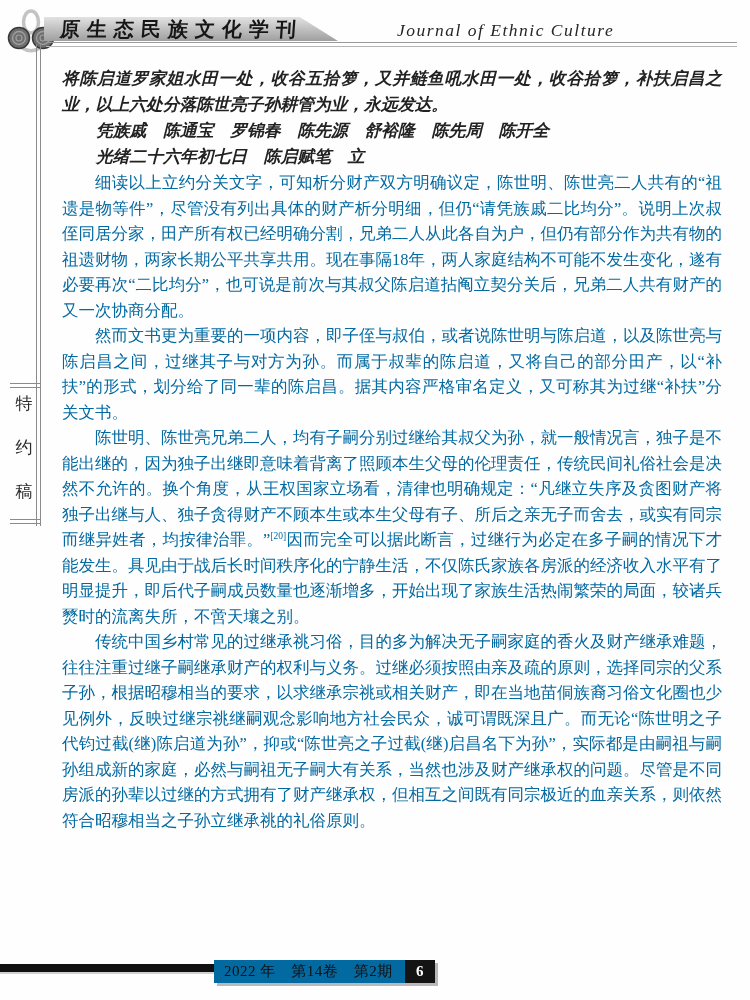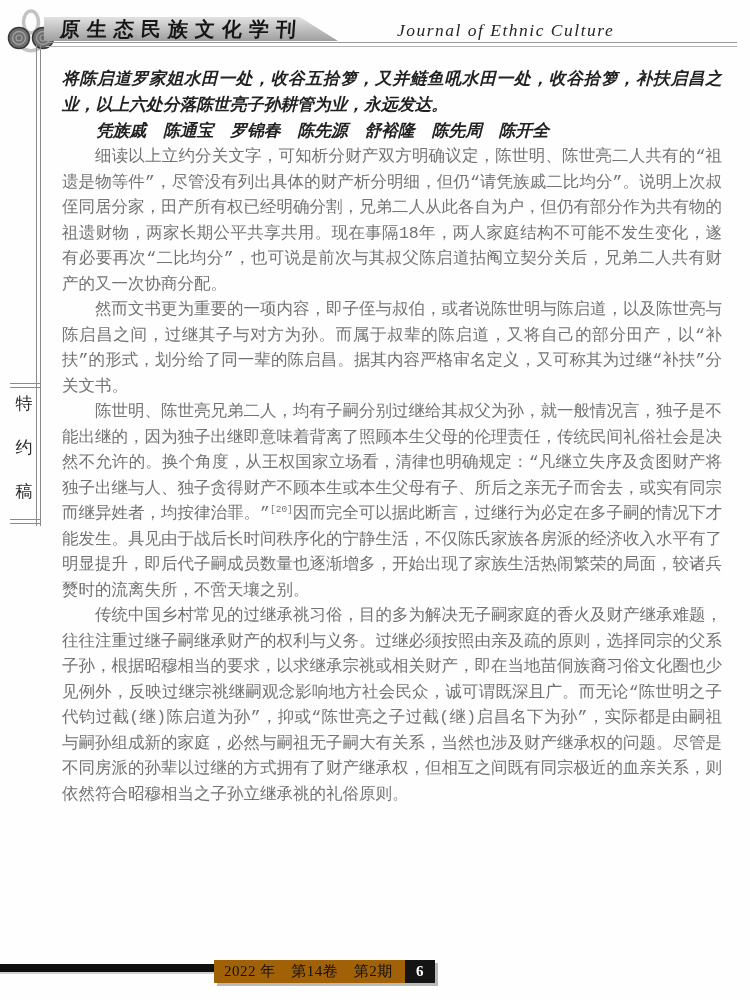--- a/index.html
+++ b/index.html
@@ -44,31 +44,31 @@
   .v-label.c0{top:392px;}
   .v-label.c1{top:436px;}
   .v-label.c2{top:480px;}
   
   .body-text{position:absolute;left:62px;top:66px;width:660px;}
   .excerpt{font-style:italic;font-size:16.8px;line-height:26px;color:#222;font-weight:bold;}
   .excerpt p{margin:0;text-align:justify;}
   .excerpt .witness,.excerpt .dateline{padding-left:34px;text-align:left;}
   .paras p.para{
     margin:0;text-indent:2em;text-align:justify;
-    font-size:16.5px;line-height:25.5px;color:#737373;font-family:Liberation Mono, monospace;
+    font-size:16.5px;line-height:25.5px;color:#0369a1;
   }
   .paras sup{font-size:9.5px;line-height:0;vertical-align:super;}
   
   .footer-bar{
     position:absolute;left:0;top:964px;width:214px;height:8px;background:#101010;
     box-shadow:0 2px 0 rgba(0,0,0,0.18);
   }
   .footer-strip{
     position:absolute;left:214px;top:960px;height:23px;display:flex;
-    align-items:center;background:#a16207;box-shadow:3px 3px 0 #b9b9b9;
+    align-items:center;background:#0369a1;box-shadow:3px 3px 0 #b9b9b9;
   }
   .issue-info{
     padding:0 12px 0 10px;font-size:15px;letter-spacing:0.5px;color:#111;
     white-space:nowrap;
   }
   .pageno{
     width:30px;height:23px;background:#141414;color:#ffffff;text-align:center;
     line-height:23px;font-size:15px;font-weight:bold;
   }
 </style>
@@ -98,20 +98,21 @@
   <div class="tick tick-top"></div>
   <div class="tick tick-bottom"></div>
   <div class="v-label c0">特</div>
   <div class="v-label c1">约</div>
   <div class="v-label c2">稿</div>
 
   <div class="body-text">
     <div class="excerpt">
       <p>将陈启道罗家姐水田一处，收谷五拾箩，又并鲢鱼吼水田一处，收谷拾箩，补扶启昌之业，以上六处分落陈世亮子孙耕管为业，永远发达。</p>
       <p class="witness">凭族戚　陈通宝　罗锦春　陈先源　舒裕隆　陈先周　陈开全</p>
+      <p class="dateline">光绪二十六年初七日　陈启赋笔　立</p>
     </div>
     <div class="paras">
         <p class="para"><span>细读以上立约分关文字，可知析分财产双方明确议定，陈世明、陈世亮二人共有的“祖遗是物等件”，尽管没有列出具体的财产析分明细，但仍“请凭族戚二比均分”。说明上次叔侄同居分家，田产所有权已经明确分割，兄弟二人从此各自为户，但仍有部分作为共有物的祖遗财物，两家长期公平共享共用。现在事隔18年，两人家庭结构不可能不发生变化，遂有必要再次“二比均分”，也可说是前次与其叔父陈启道拈阄立契分关后，兄弟二人共有财产的又一次协商分配。</span></p>
         <p class="para"><span>然而文书更为重要的一项内容，即子侄与叔伯，或者说陈世明与陈启道，以及陈世亮与陈启昌之间，过继其子与对方为孙。而属于叔辈的陈启道，又将自己的部分田产，以“补扶”的形式，划分给了同一辈的陈启昌。据其内容严格审名定义，又可称其为过继“补扶”分关文书。</span></p>
         <p class="para"><span>陈世明、陈世亮兄弟二人，均有子嗣分别过继给其叔父为孙，就一般情况言，独子是不能出继的，因为独子出继即意味着背离了照顾本生父母的伦理责任，传统民间礼俗社会是决然不允许的。换个角度，从王权国家立场看，清律也明确规定：“凡继立失序及贪图财产将独子出继与人、独子贪得财产不顾本生或本生父母有子、所后之亲无子而舍去，或实有同宗而继异姓者，均按律治罪。”</span><sup>[20]</sup><span>因而完全可以据此断言，过继行为必定在多子嗣的情况下才能发生。具见由于战后长时间秩序化的宁静生活，不仅陈氏家族各房派的经济收入水平有了明显提升，即后代子嗣成员数量也逐渐增多，开始出现了家族生活热闹繁荣的局面，较诸兵燹时的流离失所，不啻天壤之别。</span></p>
         <p class="para"><span>传统中国乡村常见的过继承祧习俗，目的多为解决无子嗣家庭的香火及财产继承难题，往往注重过继子嗣继承财产的权利与义务。过继必须按照由亲及疏的原则，选择同宗的父系子孙，根据昭穆相当的要求，以求继承宗祧或相关财产，即在当地苗侗族裔习俗文化圈也少见例外，反映过继宗祧继嗣观念影响地方社会民众，诚可谓既深且广。而无论“陈世明之子代钧过截(继)陈启道为孙”，抑或“陈世亮之子过截(继)启昌名下为孙”，实际都是由嗣祖与嗣孙组成新的家庭，必然与嗣祖无子嗣大有关系，当然也涉及财产继承权的问题。尽管是不同房派的孙辈以过继的方式拥有了财产继承权，但相互之间既有同宗极近的血亲关系，则依然符合昭穆相当之子孙立继承祧的礼俗原则。</span></p>
       </div>
   </div>
 
   <div class="footer-bar"></div>

